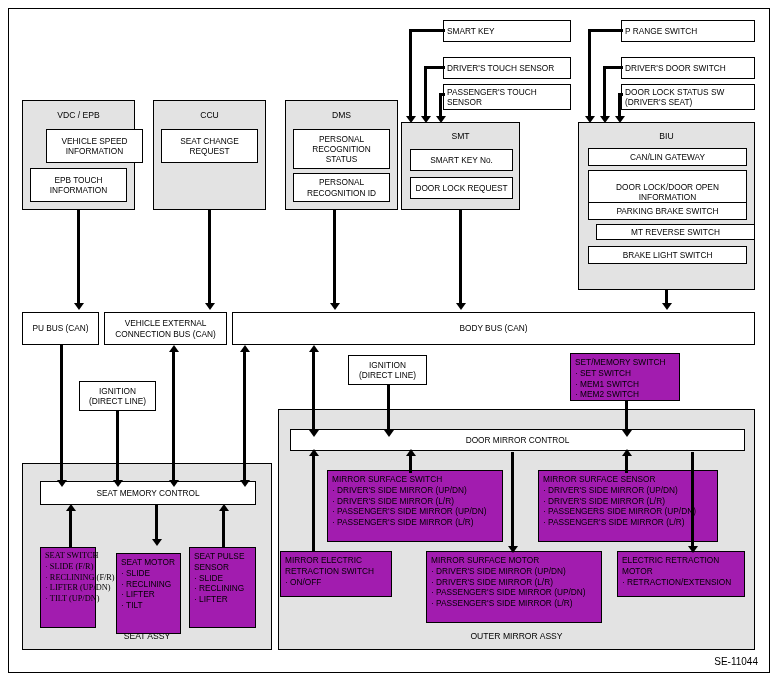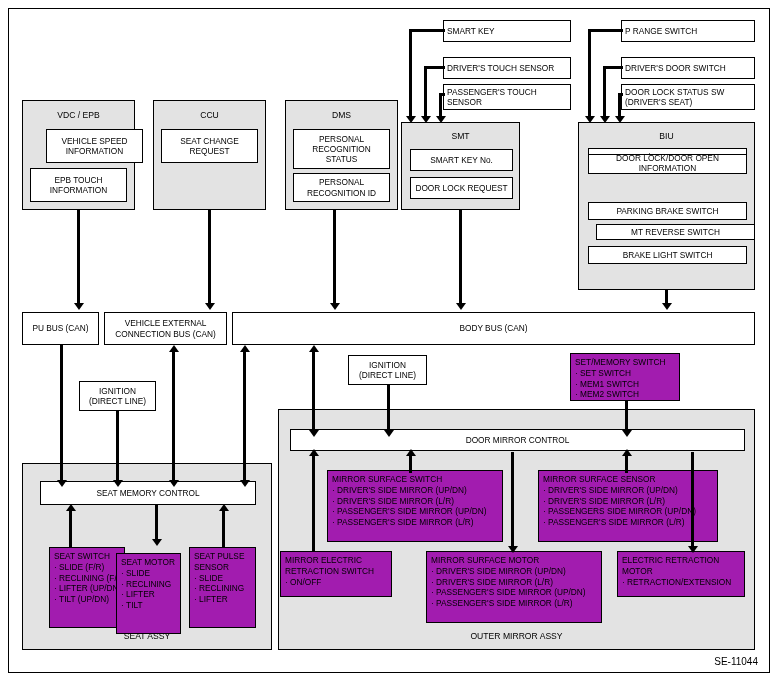--- a/index.html
+++ b/index.html
@@ -137,21 +137,21 @@
     <div class="box ctr" style="left:8px;top:54px;width:103px;height:22px;">
       <span>DOOR LOCK REQUEST</span>
     </div>
   </div>
 
   <div class="box grey" style="left:578px;top:122px;width:177px;height:168px;">
     <div class="unit-title" style="top:8px;">BIU</div>
     <div class="box ctr" style="left:9px;top:25px;width:159px;height:18px;">
       <span>CAN/LIN GATEWAY</span>
     </div>
-    <div class="box ctr" style="left:9px;top:31px;width:159px;height:20px;align-items:flex-end;">
+    <div class="box ctr" style="left:9px;top:47px;width:159px;height:44px;">
       <span style="white-space:pre-line">DOOR LOCK/DOOR OPEN
 INFORMATION</span>
     </div>
     <div class="box ctr" style="left:9px;top:79px;width:159px;height:18px;">
       <span>PARKING BRAKE SWITCH</span>
     </div>
     <div class="box ctr" style="left:9px;top:101px;width:159px;height:16px;margin-left:8px;">
       <span>MT REVERSE SWITCH</span>
     </div>
     <div class="box ctr" style="left:9px;top:123px;width:159px;height:18px;">
@@ -203,21 +203,21 @@
       <li>MEM2 SWITCH</li>
     </ul>
   </div>
 
   <div class="box grey" style="left:22px;top:463px;width:250px;height:187px;">
     <div class="assy-label" style="bottom:8px;">SEAT ASSY</div>
     <div class="box ctr" style="left:17px;top:17px;width:216px;height:24px;">
       <span>SEAT MEMORY CONTROL</span>
     </div>
 
-    <div class="listbox" style="left:26px;top:83px;width:76px;height:81px;">
+    <div class="listbox" style="left:17px;top:83px;width:56px;height:81px;font-family:Liberation Serif, serif;">
       <div class="hd">SEAT SWITCH</div>
       <ul>
         <li>SLIDE (F/R)</li>
         <li>RECLINING (F/R)</li>
         <li>LIFTER (UP/DN)</li>
         <li>TILT (UP/DN)</li>
       </ul>
     </div>
 
     <div class="listbox" style="left:93px;top:89px;width:65px;height:81px;">

